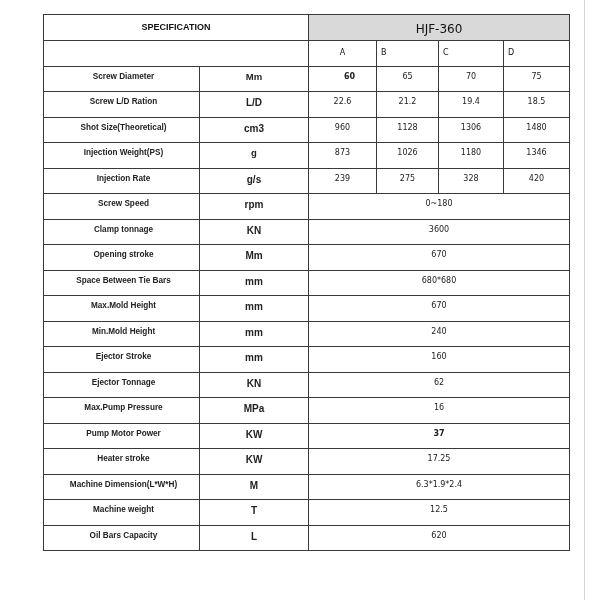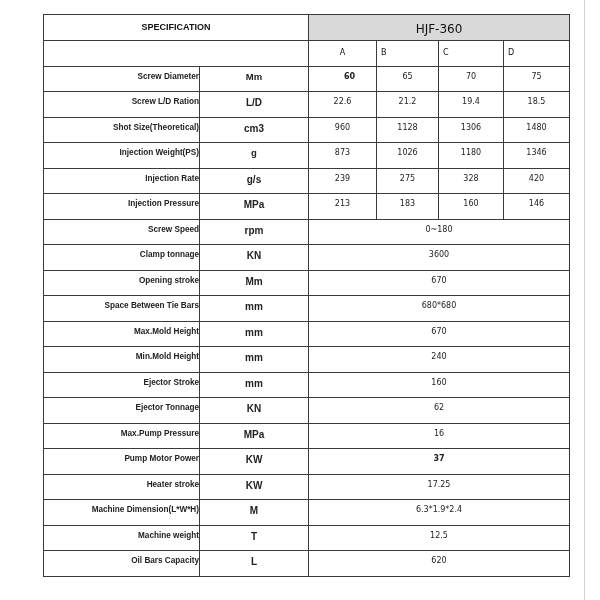--- a/index.html
+++ b/index.html
@@ -36,21 +36,21 @@
     }
     .sub-col {
       font-family: "DejaVu Sans", sans-serif;
       font-size: 8px; padding-top: 7px !important;
     }
     .sub-col.a { text-align: center; }
     .sub-col.other { text-align: left; padding-left: 4px !important; }
     .lbl {
       font-family: "Liberation Sans", sans-serif;
       font-weight: bold; font-size: 8.2px;
-      text-align: right; padding-left: 4px !important; padding-top: 5px !important;
+      text-align: center; padding-left: 4px !important; padding-top: 5px !important;
       color: #222;
     }
     .unit {
       font-family: "Liberation Sans", sans-serif;
       font-weight: bold; font-size: 10px;
       text-align: center; padding-top: 5px !important;
       color: #222;
     }
     .unit.big { font-size: 9.5px; padding-top: 4px !important; }
     .val {
@@ -124,28 +124,20 @@
       <td class="val thick-left">1346</td>
     </tr>
     <tr>
       <td class="lbl">Injection Rate</td>
       <td class="unit">g/s</td>
       <td class="val">239</td>
       <td class="val">275</td>
       <td class="val">328</td>
       <td class="val thick-left">420</td>
     </tr>
-    <tr>
-      <td class="lbl">Injection Pressure</td>
-      <td class="unit">MPa</td>
-      <td class="val">213</td>
-      <td class="val">183</td>
-      <td class="val">160</td>
-      <td class="val thick-left">146</td>
-    </tr>
 
     <tr>
       <td class="lbl">Screw Speed</td>
       <td class="unit">rpm</td>
       <td colspan="4" class="val">0~180</td>
     </tr>
     <tr>
       <td class="lbl">Clamp tonnage</td>
       <td class="unit">KN</td>
       <td colspan="4" class="val">3600</td>

